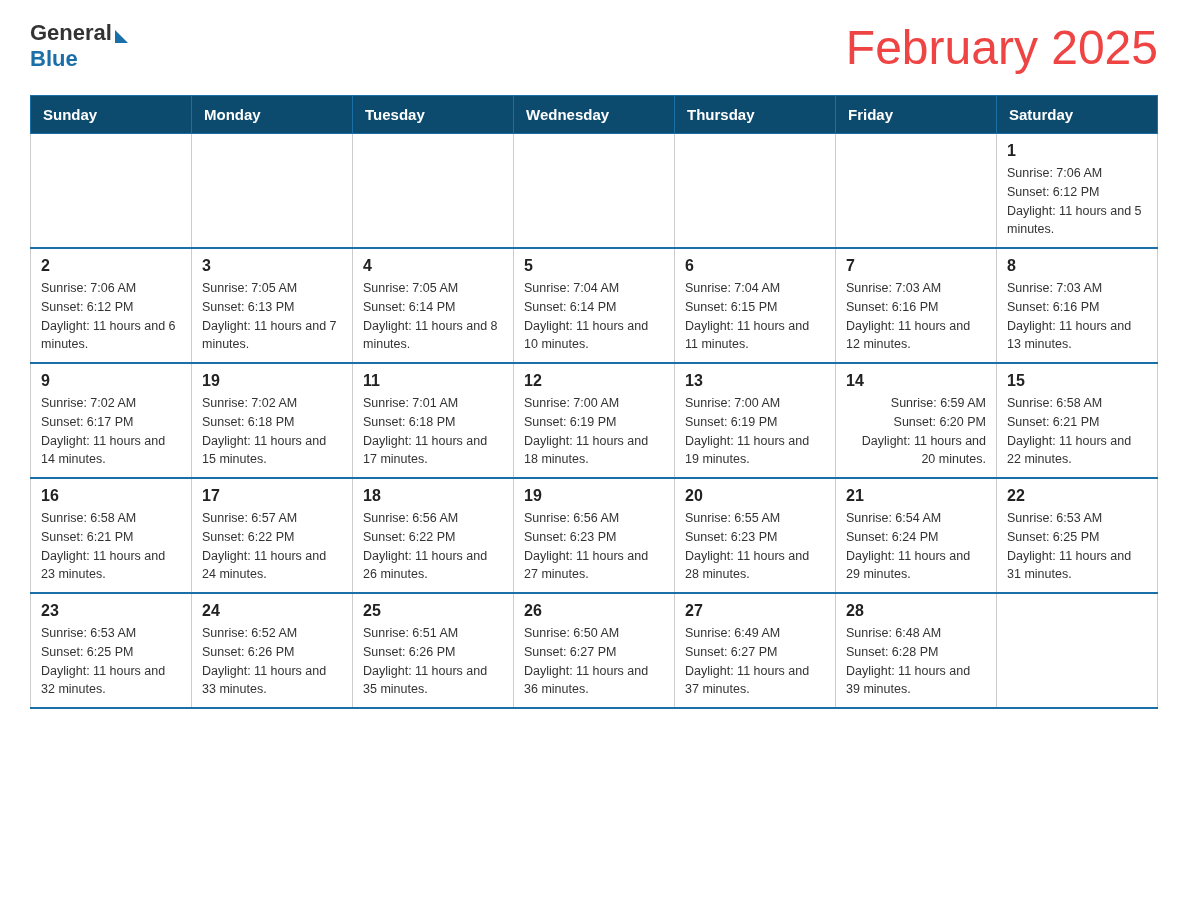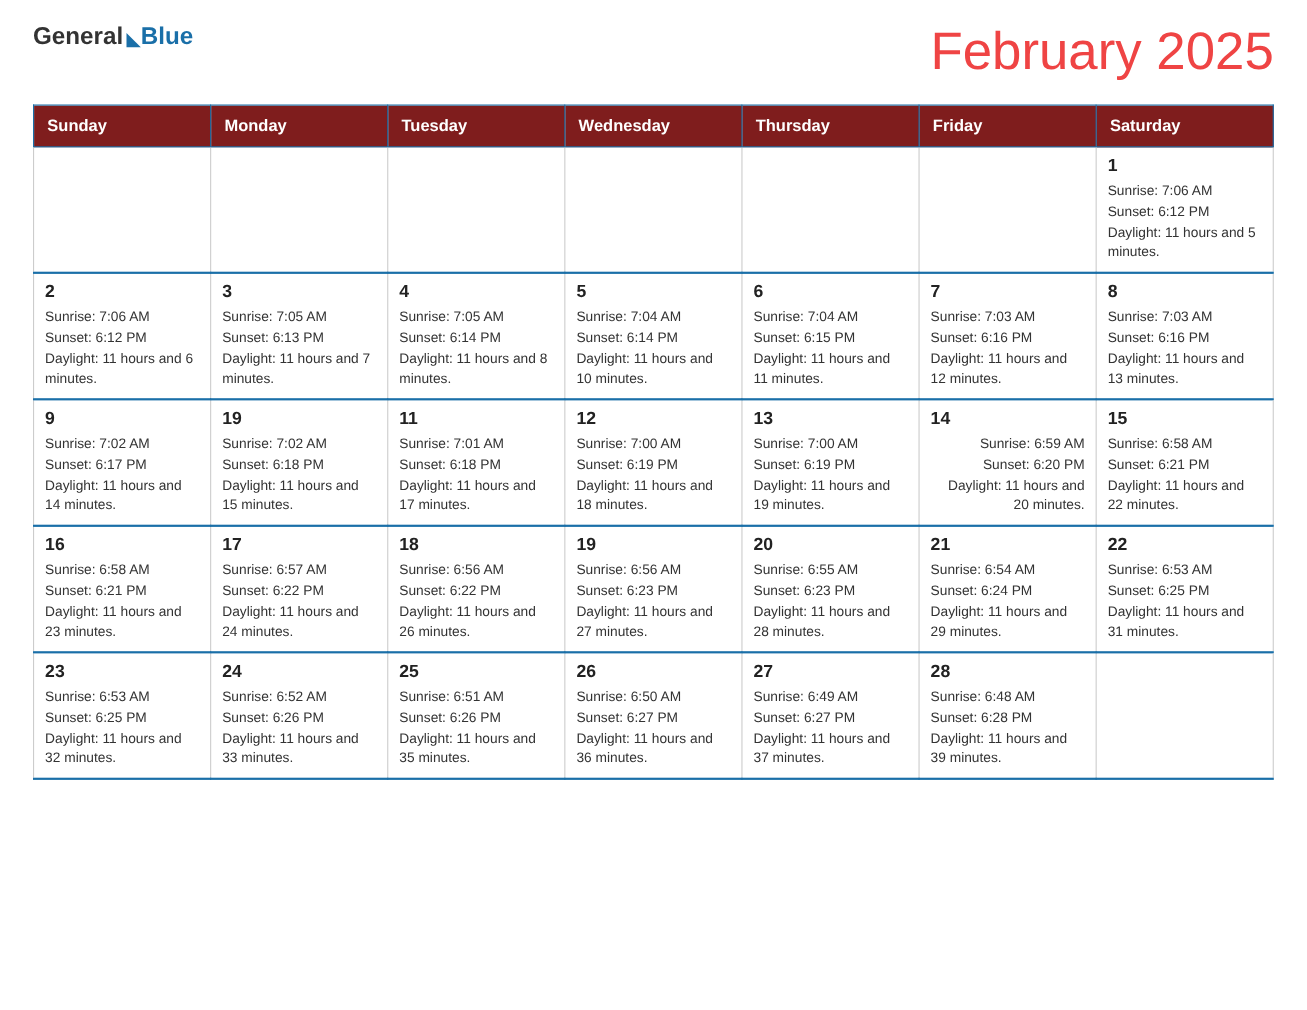--- a/index.html
+++ b/index.html
@@ -27,21 +27,21 @@
     .title-block h2 {
       font-size: 20px;
       font-weight: normal;
       color: #444;
     }
     .calendar {
       width: 100%;
       border-collapse: collapse;
     }
     .calendar thead tr th {
-      background: #7f1d1d;
+      background: #0c4a6e;
       color: #fff;
       font-size: 15px;
       font-weight: bold;
       padding: 10px 12px;
       text-align: left;
       border: 1px solid #1a6fa8;
     }
     .calendar tbody tr td {
       vertical-align: top;
       border: 1px solid #ccc;
@@ -63,21 +63,21 @@
     .day-info {
       font-size: 12.5px;
       color: #333;
       line-height: 1.5;
     }
     .calendar tbody tr {
       border-bottom: 2px solid #1a6fa8;
     }
     .logo-wrapper {
       display: flex;
-      flex-direction: row;
+      flex-direction: column;
       align-items: flex-start;
     }
     .logo-line1 {
       display: flex;
       align-items: center;
     }
     .logo-line2 {
       display: flex;
       align-items: flex-start;
       margin-left: 0;

